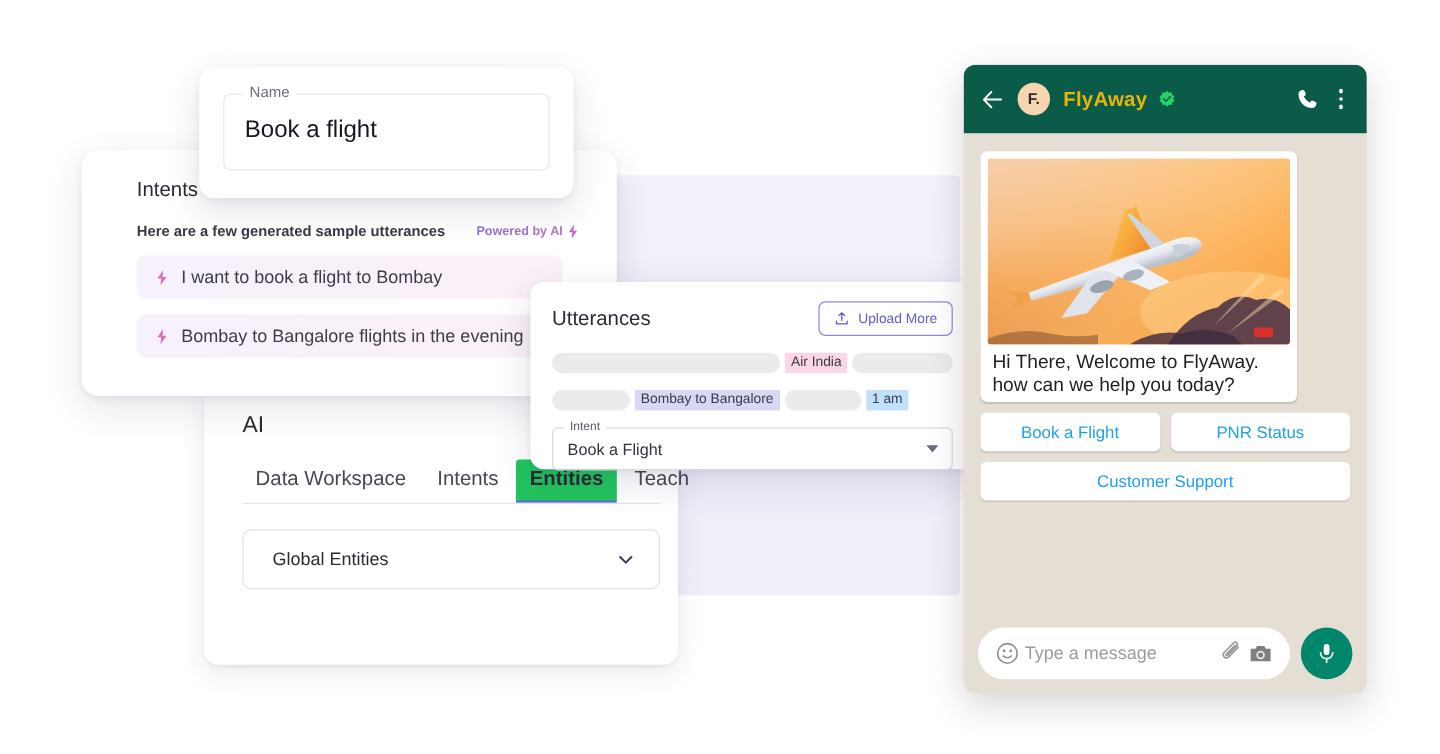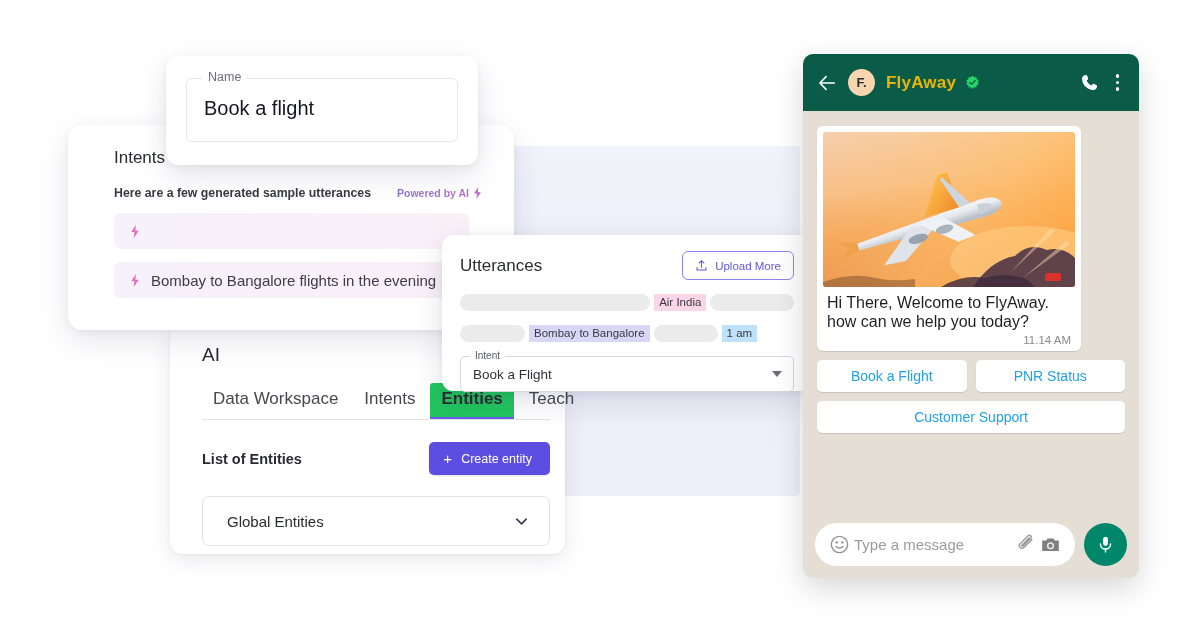--- a/index.html
+++ b/index.html
@@ -240,27 +240,20 @@
   <div class="backdrop-panel"></div>
 
   <div class="card ai-card">
     <div class="ai-title">AI</div>
     <div class="tabs">
       <div class="tab">Data Workspace</div>
       <div class="tab">Intents</div>
       <div class="tab active">Entities</div>
       <div class="tab">Teach</div>
     </div>
-    <div class="list-row">
-      <div class="list-label">List of Entities</div>
-      <button class="create-btn">
-        <span class="plus">+</span>
-        <span>Create entity</span>
-      </button>
-    </div>
     <div class="entity-select">
       <span>Global Entities</span>
       <svg class="chev" viewBox="0 0 16 16">
         <path d="M3 5.5 L8 10.5 L13 5.5" stroke="#3a3a55" stroke-width="1.8" fill="none" stroke-linecap="round" stroke-linejoin="round"></path>
       </svg>
     </div>
   </div>
 
   <div class="card intents-card">
     <div class="intents-title">Intents</div>
@@ -270,20 +263,21 @@
         <span>Powered by AI</span>
         <svg width="9" height="12" viewBox="0 0 10 14">
           <path d="M6 0 L1 7.6 H4.4 L3.6 14 L9 6.2 H5.4 Z" fill="#c569c8"></path>
         </svg>
       </div>
     </div>
     <div class="utt-pill">
       <svg width="10" height="13" viewBox="0 0 10 14">
         <path d="M6 0 L1 7.6 H4.4 L3.6 14 L9 6.2 H5.4 Z" fill="#e46bb5"></path>
       </svg>
+      <span>I want to book a flight to Bombay</span>
     </div>
     <div class="utt-pill">
       <svg width="10" height="13" viewBox="0 0 10 14">
         <path d="M6 0 L1 7.6 H4.4 L3.6 14 L9 6.2 H5.4 Z" fill="#e46bb5"></path>
       </svg>
       <span>Bombay to Bangalore flights in the evening</span>
     </div>
   </div>
 
   <div class="card name-card">
@@ -392,21 +386,20 @@
             <path d="M-30 -5 L-66 24 L-44 26 L-8 2 Z" fill="#dfe4ea"></path>
             <path d="M-22 -6 L12 22 L30 20 L4 -6 Z" fill="#eef1f5"></path>
             <ellipse cx="-26" cy="8" rx="10" ry="4.6" fill="#9aa2ad"></ellipse>
             <ellipse cx="2" cy="6" rx="9" ry="4.2" fill="#aab2bc"></ellipse>
             <path d="M40 -9 Q52 -8 54 -4 Q52 1 40 2 Z" fill="#c9d0d9"></path>
           </g>
           <rect x="222" y="141" width="16" height="8" rx="1.5" fill="#d8322c"></rect>
         </svg>
         <div class="msg-text">Hi There,
 Welcome to FlyAway. how can we help you today?</div>
-        <div class="msg-time">11.14 AM</div>
       </div>
 
       <div class="qr-row">
         <button class="qr-btn">Book a Flight</button>
         <button class="qr-btn">PNR Status</button>
       </div>
       <button class="qr-btn qr-full">Customer Support</button>
 
       <div class="wa-input-wrap">
         <div class="wa-input">

